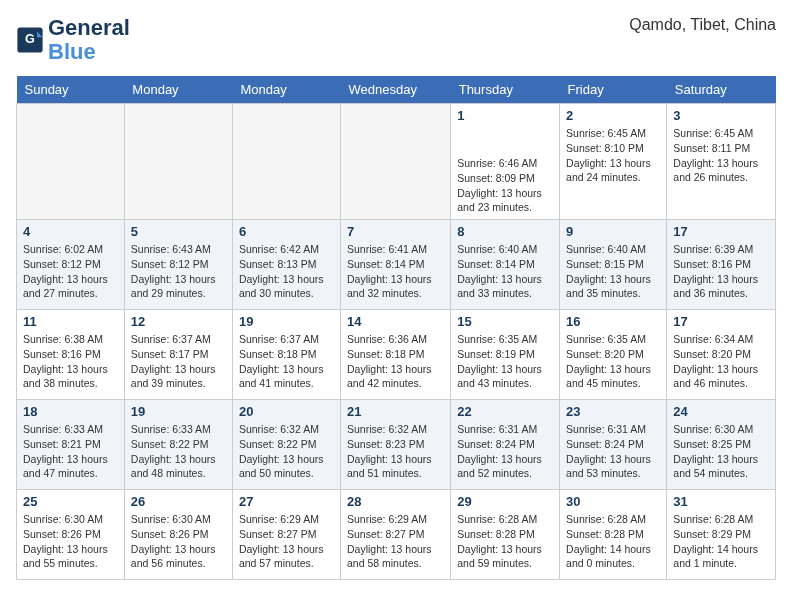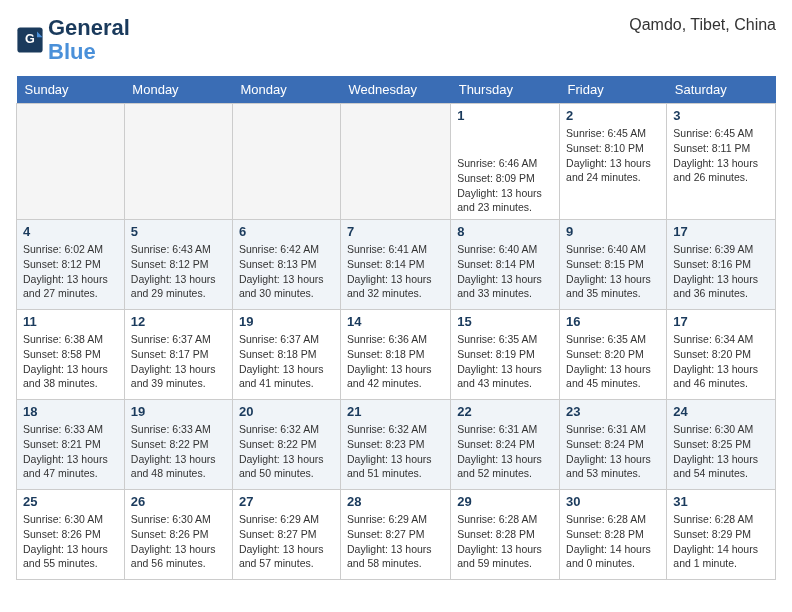--- a/index.html
+++ b/index.html
@@ -205,21 +205,21 @@
           <div class="day-info" style="white-space: pre-line;">Sunrise: 6:39 AM
 Sunset: 8:16 PM
 Daylight: 13 hours
 and 36 minutes.</div>
         </td>
       </tr>
       <tr class="week-row-odd">
         <td>
           <span class="day-num">11</span>
           <div class="day-info" style="white-space: pre-line;">Sunrise: 6:38 AM
-Sunset: 8:58 PM
+Sunset: 8:16 PM
 Daylight: 13 hours
 and 38 minutes.</div>
         </td>
         <td>
           <span class="day-num">12</span>
           <div class="day-info" style="white-space: pre-line;">Sunrise: 6:37 AM
 Sunset: 8:17 PM
 Daylight: 13 hours
 and 39 minutes.</div>
         </td>

